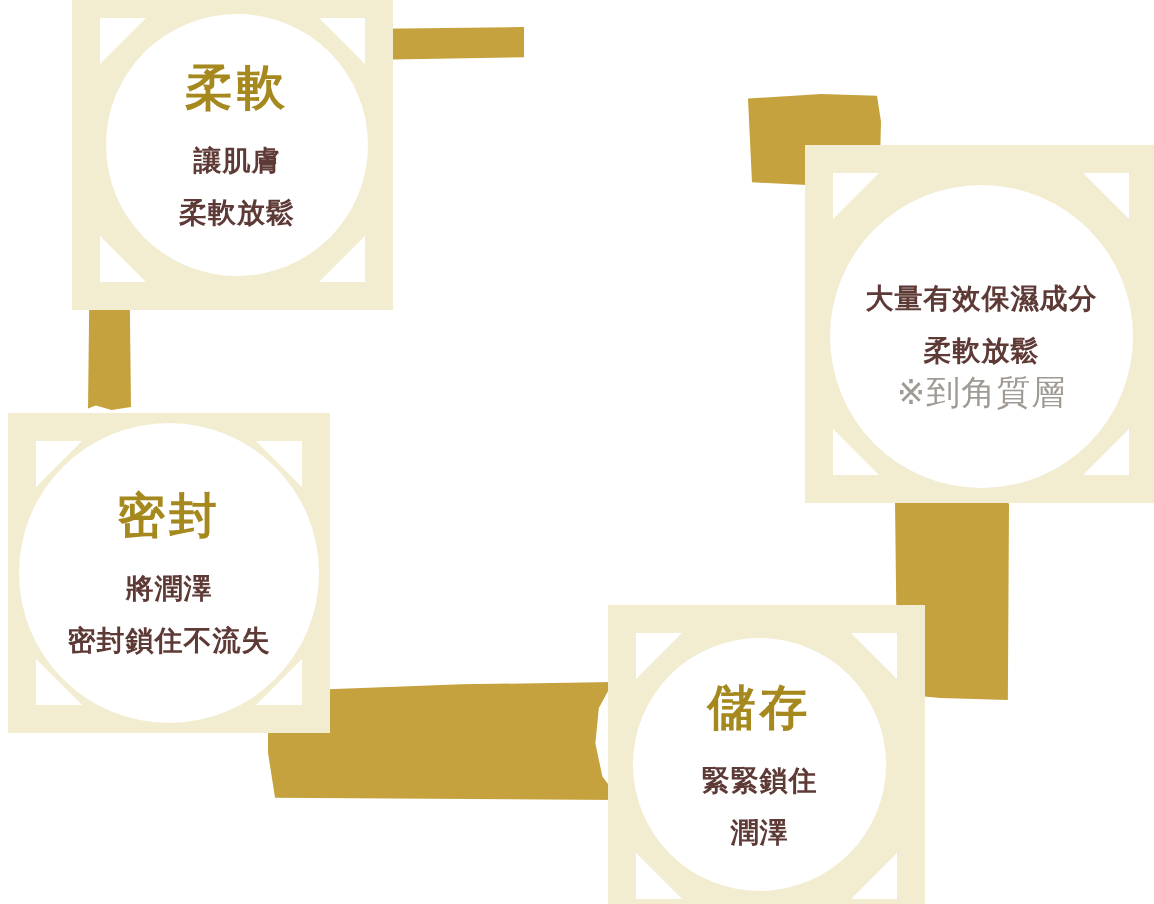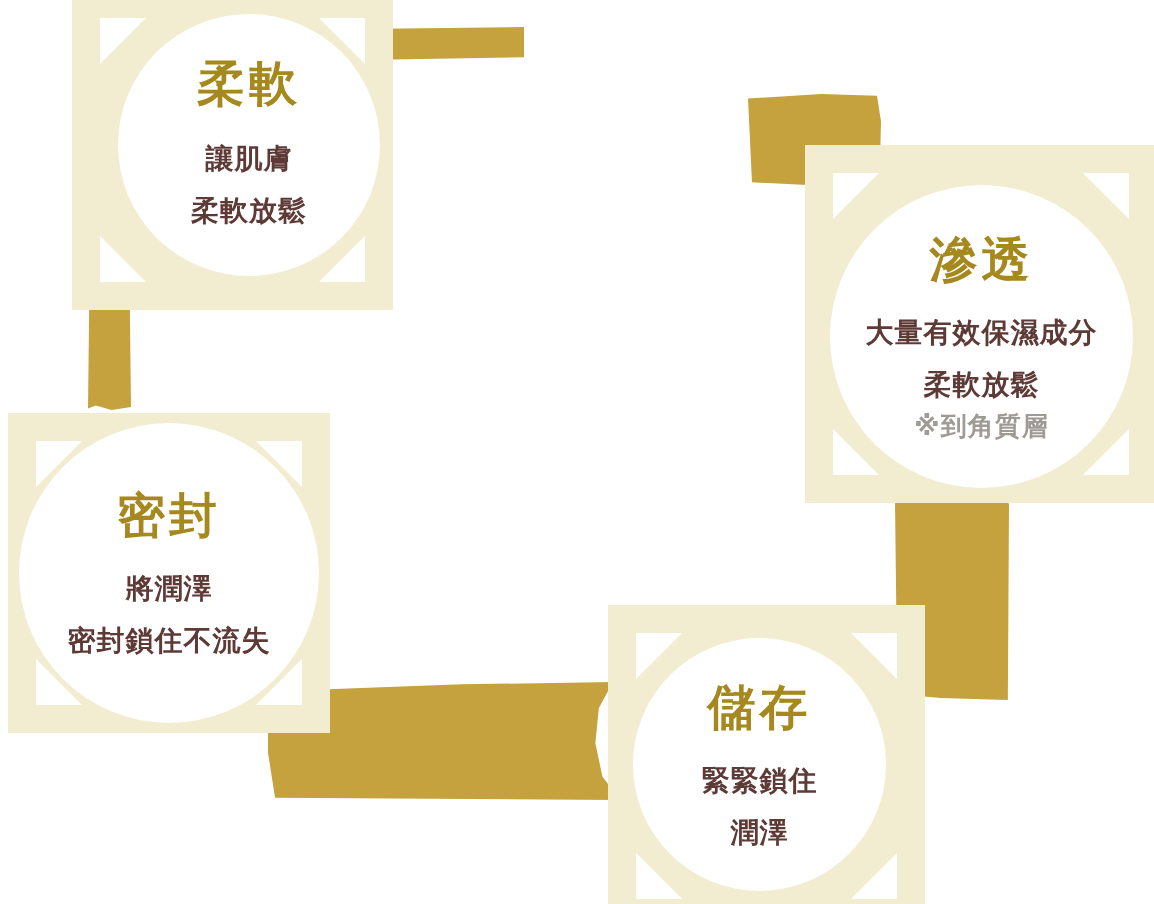--- a/index.html
+++ b/index.html
@@ -27,36 +27,36 @@
   .card-seal      {left:8px;   top:413px; width:322px; height:320px;}
   .card-store     {left:608px; top:605px; width:317px; height:322px;}
 
   .circle{
     position:absolute;border-radius:50%;
     background:var(--circle-bg);
     display:flex;flex-direction:column;
     align-items:center;justify-content:center;
     text-align:center;
   }
-  .card-soft      .circle{left:46px; top:26px; width:262px;height:262px;font-family:Liberation Mono, monospace;}
+  .card-soft      .circle{left:34px; top:26px; width:262px;height:262px;}
   .card-penetrate .circle{left:25px; top:40px; width:303px;height:303px;}
   .card-seal      .circle{left:11px; top:10px; width:300px;height:300px;}
   .card-store     .circle{left:25px; top:33px; width:253px;height:253px;}
 
   .step-title{
     font-size:48px;line-height:56px;font-weight:700;
     letter-spacing:4px;color:var(--step-title);
     margin-bottom:12px;white-space:nowrap;
   }
   .step-line{
     font-size:28px;line-height:37px;font-weight:700;
     letter-spacing:1px;color:var(--step-text);white-space:nowrap;margin-top:15px;
   }
   .step-note{
-    font-size:26px;line-height:34px;font-weight:700;
+    font-size:34px;line-height:34px;font-weight:400;
     letter-spacing:1px;color:var(--note-text);
     margin-top:6px;white-space:nowrap;
   }
 
   
   .tri{position:absolute;width:46px;height:46px;background:#fff;}
   .tri.tl{left:28px;top:28px;    clip-path:polygon(0 0,100% 0,0 100%);}
   .tri.tr{right:28px;top:28px;   clip-path:polygon(0 0,100% 0,100% 100%);}
   .tri.bl{left:28px;bottom:28px; clip-path:polygon(0 0,0 100%,100% 100%);}
   .tri.br{right:28px;bottom:28px;clip-path:polygon(100% 0,100% 100%,0 100%);}
@@ -135,21 +135,20 @@
       <div class="step-line">柔軟放鬆</div>
     </div>
   </div>
 
   <div class="card card-penetrate">
     <span class="tri tl"></span>
     <span class="tri tr"></span>
     <span class="tri bl"></span>
     <span class="tri br"></span>
     <div class="circle">
-      <div class="step-title">滲透</div>
       <div class="step-line">大量有效保濕成分</div>
       <div class="step-line">柔軟放鬆</div>
       <div class="step-note">※到角質層</div>
     </div>
   </div>
 
   <div class="card card-seal">
     <span class="tri tl"></span>
     <span class="tri tr"></span>
     <span class="tri bl"></span>

